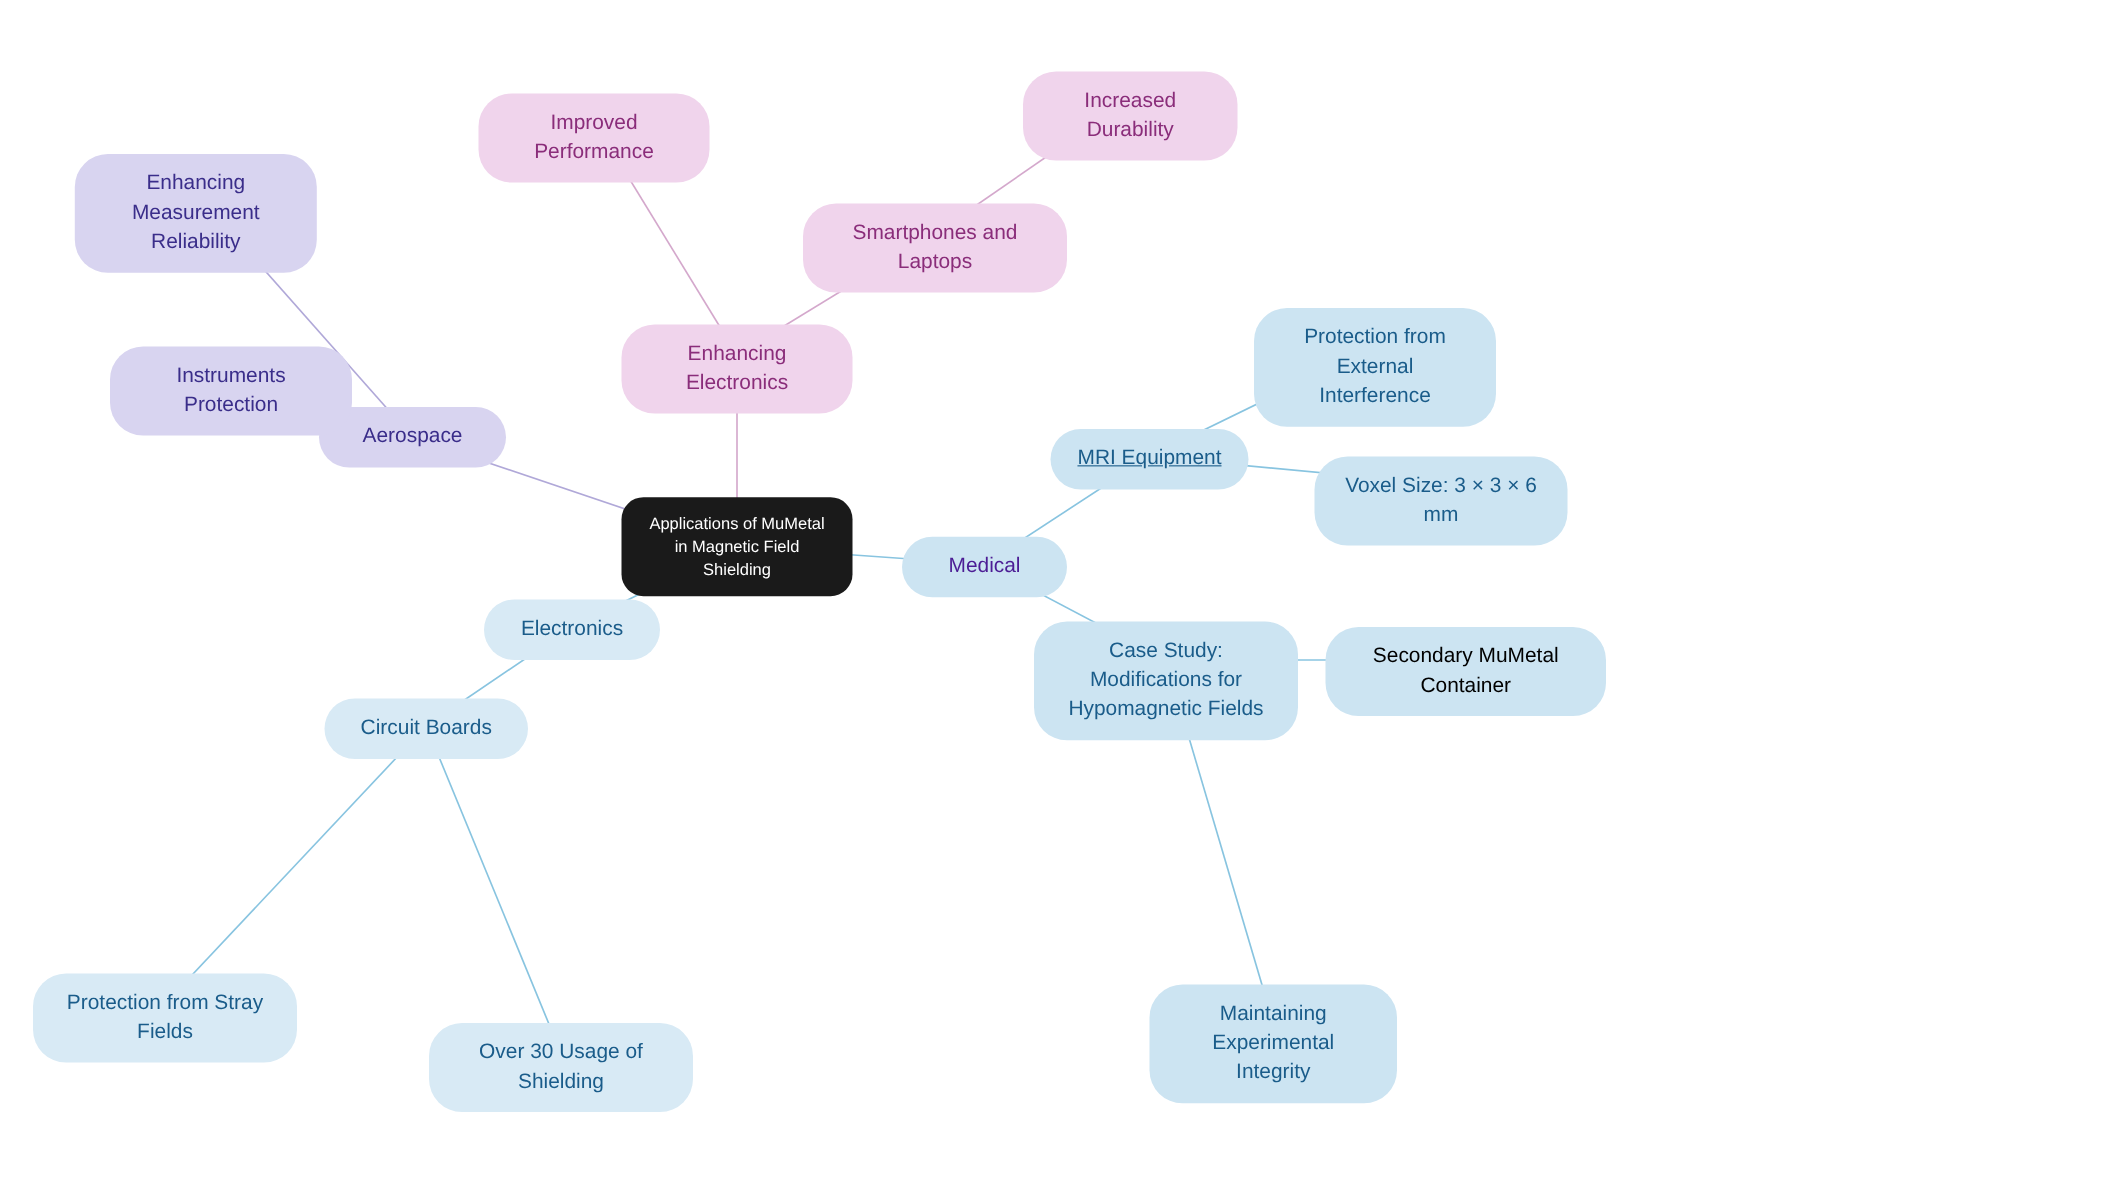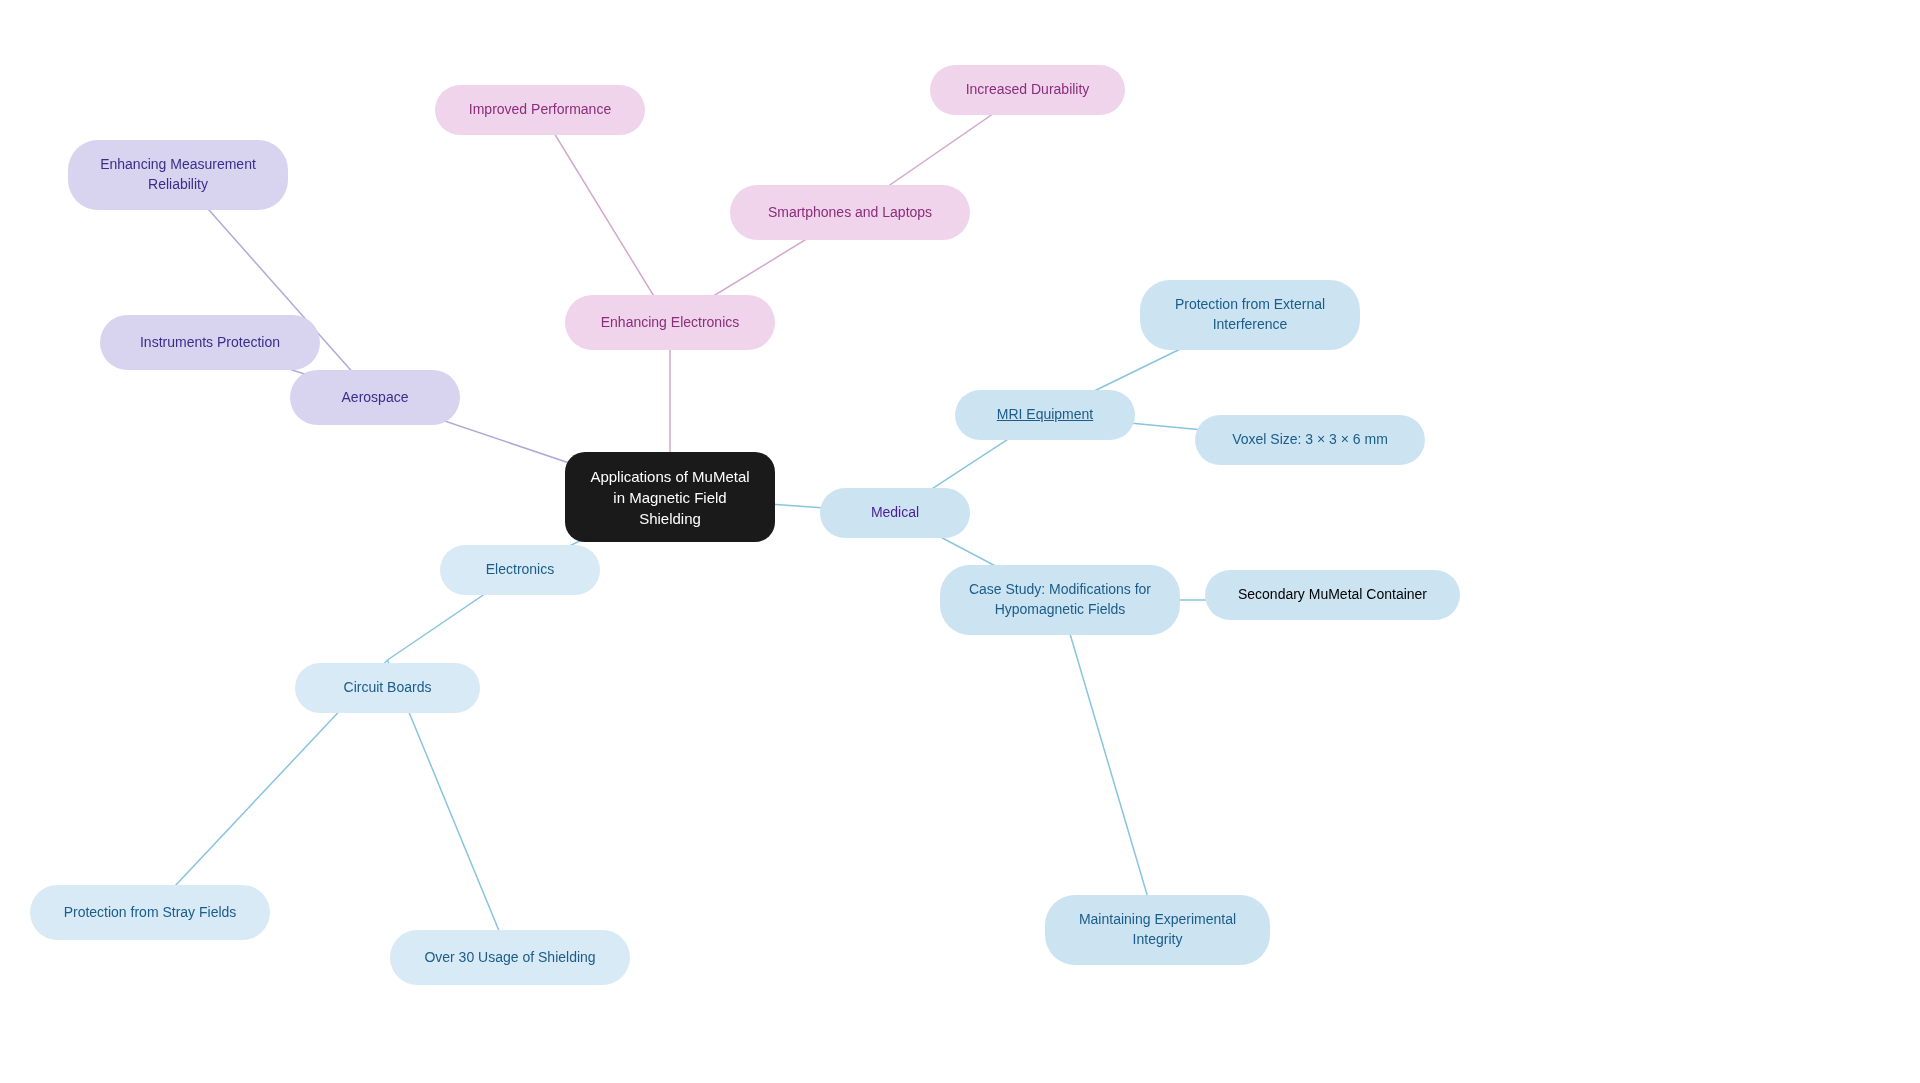--- a/index.html
+++ b/index.html
@@ -19,21 +19,21 @@
       pointer-events: none;
       z-index: 0;
     }
     .node {
       position: absolute;
       border-radius: 30px;
       display: flex;
       align-items: center;
       justify-content: center;
       text-align: center;
-      font-size: 14px;
+      font-size: 19px;
       line-height: 1.4;
       padding: 14px 22px;
       z-index: 1;
     }
     .node-center {
       background: #1a1a1a;
       color: #ffffff;
       font-size: 15px;
       font-weight: 500;
       border-radius: 20px;
@@ -70,21 +70,21 @@
 Magnetic Field Shielding</div>
     <div class="node" style="left: 290px; top: 370px; width: 170px; min-height: 55px; background: rgb(216, 212, 240); color: rgb(58, 45, 138);">Aerospace</div>
     <div class="node" style="left: 100px; top: 315px; width: 220px; min-height: 55px; background: rgb(216, 212, 240); color: rgb(58, 45, 138);">Instruments Protection</div>
     <div class="node" style="left: 68px; top: 140px; width: 220px; min-height: 70px; background: rgb(216, 212, 240); color: rgb(58, 45, 138);">Enhancing Measurement
 Reliability</div>
     <div class="node" style="left: 565px; top: 295px; width: 210px; min-height: 55px; background: rgb(240, 212, 236); color: rgb(138, 45, 122);">Enhancing Electronics</div>
     <div class="node" style="left: 730px; top: 185px; width: 240px; min-height: 55px; background: rgb(240, 212, 236); color: rgb(138, 45, 122);">Smartphones and Laptops</div>
     <div class="node" style="left: 435px; top: 85px; width: 210px; min-height: 50px; background: rgb(240, 212, 236); color: rgb(138, 45, 122);">Improved Performance</div>
     <div class="node" style="left: 930px; top: 65px; width: 195px; min-height: 50px; background: rgb(240, 212, 236); color: rgb(138, 45, 122);">Increased Durability</div>
     <div class="node" style="left: 440px; top: 545px; width: 160px; min-height: 50px; background: rgb(216, 234, 245); color: rgb(26, 92, 138);">Electronics</div>
-    <div class="node" style="left: 295px; top: 635px; width: 185px; min-height: 50px; background: rgb(216, 234, 245); color: rgb(26, 92, 138); margin-top: 28px;">Circuit Boards</div>
+    <div class="node" style="left: 295px; top: 635px; width: 185px; min-height: 50px; background: rgb(216, 234, 245); color: rgb(26, 92, 138);">Circuit Boards</div>
     <div class="node" style="left: 30px; top: 885px; width: 240px; min-height: 55px; background: rgb(216, 234, 245); color: rgb(26, 92, 138);">Protection from Stray Fields</div>
     <div class="node" style="left: 390px; top: 930px; width: 240px; min-height: 55px; background: rgb(216, 234, 245); color: rgb(26, 92, 138);">Over 30 Usage of Shielding</div>
     <div class="node" style="left: 820px; top: 488px; width: 150px; min-height: 50px; background: rgb(204, 228, 242); color: #4c1d95; text-align: center;">Medical</div>
     <div class="node" style="left: 955px; top: 390px; width: 180px; min-height: 50px; background: rgb(204, 228, 242); color: rgb(26, 92, 138); text-decoration: underline;">MRI Equipment</div>
     <div class="node" style="left: 1140px; top: 280px; width: 220px; min-height: 70px; background: rgb(204, 228, 242); color: rgb(26, 92, 138);">Protection from External
 Interference</div>
     <div class="node" style="left: 1195px; top: 415px; width: 230px; min-height: 50px; background: rgb(204, 228, 242); color: rgb(26, 92, 138);">Voxel Size: 3 × 3 × 6 mm</div>
     <div class="node" style="left: 940px; top: 565px; width: 240px; min-height: 70px; background: rgb(204, 228, 242); color: rgb(26, 92, 138);">Case Study: Modifications for
 Hypomagnetic Fields</div>
     <div class="node" style="left: 1205px; top: 570px; width: 255px; min-height: 50px; background: rgb(204, 228, 242); color: #000000;">Secondary MuMetal Container</div>

